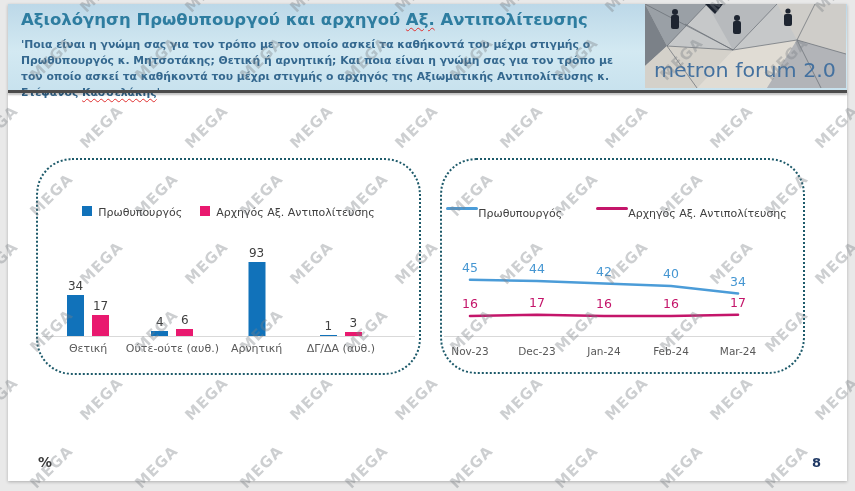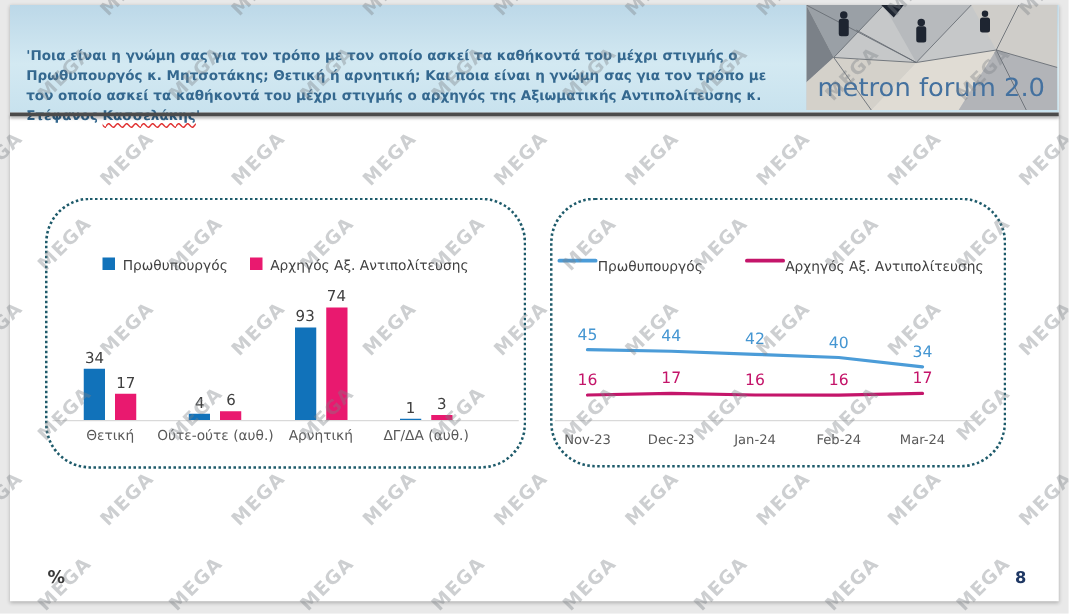--- a/index.html
+++ b/index.html
@@ -59,20 +59,21 @@
   .wm{position:absolute;transform:rotate(-45deg);font-size:15px;font-weight:700;
       letter-spacing:1px;color:rgba(123,129,134,0.38);}
 </style>
 </head>
 <body>
 
 <div class="stage">
   <div class="slide">
 
     <div class="header">
+      <div class="title"><span>Αξιολόγηση Πρωθυπουργού και αρχηγού </span><span class="misspell">Αξ.</span><span> Αντιπολίτευσης</span></div>
       <div class="subtitle"><span>'Ποια είναι η γνώμη σας για τον τρόπο με τον οποίο ασκεί τα καθήκοντά του μέχρι στιγμής ο Πρωθυπουργός κ. Μητσοτάκης; Θετική ή αρνητική; Και ποια είναι η γνώμη σας για τον τρόπο με τον οποίο ασκεί τα καθήκοντά του μέχρι στιγμής ο αρχηγός της Αξιωματικής Αντιπολίτευσης κ. Στέφανος </span><span class="misspell">Κασσελάκης</span><span>'</span></div>
 
       <div class="forum-photo">
         <svg width="201" height="84" viewBox="0 0 201 84">
           <rect x="0" y="0" width="201" height="84" fill="#c6c8c9"></rect>
           <polygon points="0,0 62,0 22,42" fill="#9aa0a6"></polygon>
           <polygon points="62,0 132,0 88,46" fill="#b7babd"></polygon>
           <polygon points="132,0 201,0 201,50 152,36" fill="#cfcdc9"></polygon>
           <polygon points="0,0 22,42 0,62" fill="#7b8188"></polygon>
           <polygon points="22,42 88,46 52,84 0,84 0,62" fill="#d4d1ca"></polygon>
@@ -142,24 +143,20 @@
                 <div class="bar" style="height: 7.32px; background: rgb(233, 25, 111);"></div>
               </div>
             </div>
             <div class="bcat">Ούτε-ούτε (αυθ.)</div>
           </div>
           <div class="bgroup">
             <div class="bpair">
               <div class="bcol">
                 <div class="bval">93</div>
                 <div class="bar" style="height: 74.42px; background: rgb(17, 114, 186);"></div>
-              </div>
-              <div class="bcol">
-                <div class="bval">74</div>
-                <div class="bar" style="height: 90.28px; background: rgb(233, 25, 111);"></div>
               </div>
             </div>
             <div class="bcat">Αρνητική</div>
           </div>
           <div class="bgroup">
             <div class="bpair">
               <div class="bcol">
                 <div class="bval">1</div>
                 <div class="bar" style="height: 1.22px; background: rgb(17, 114, 186);"></div>
               </div>

